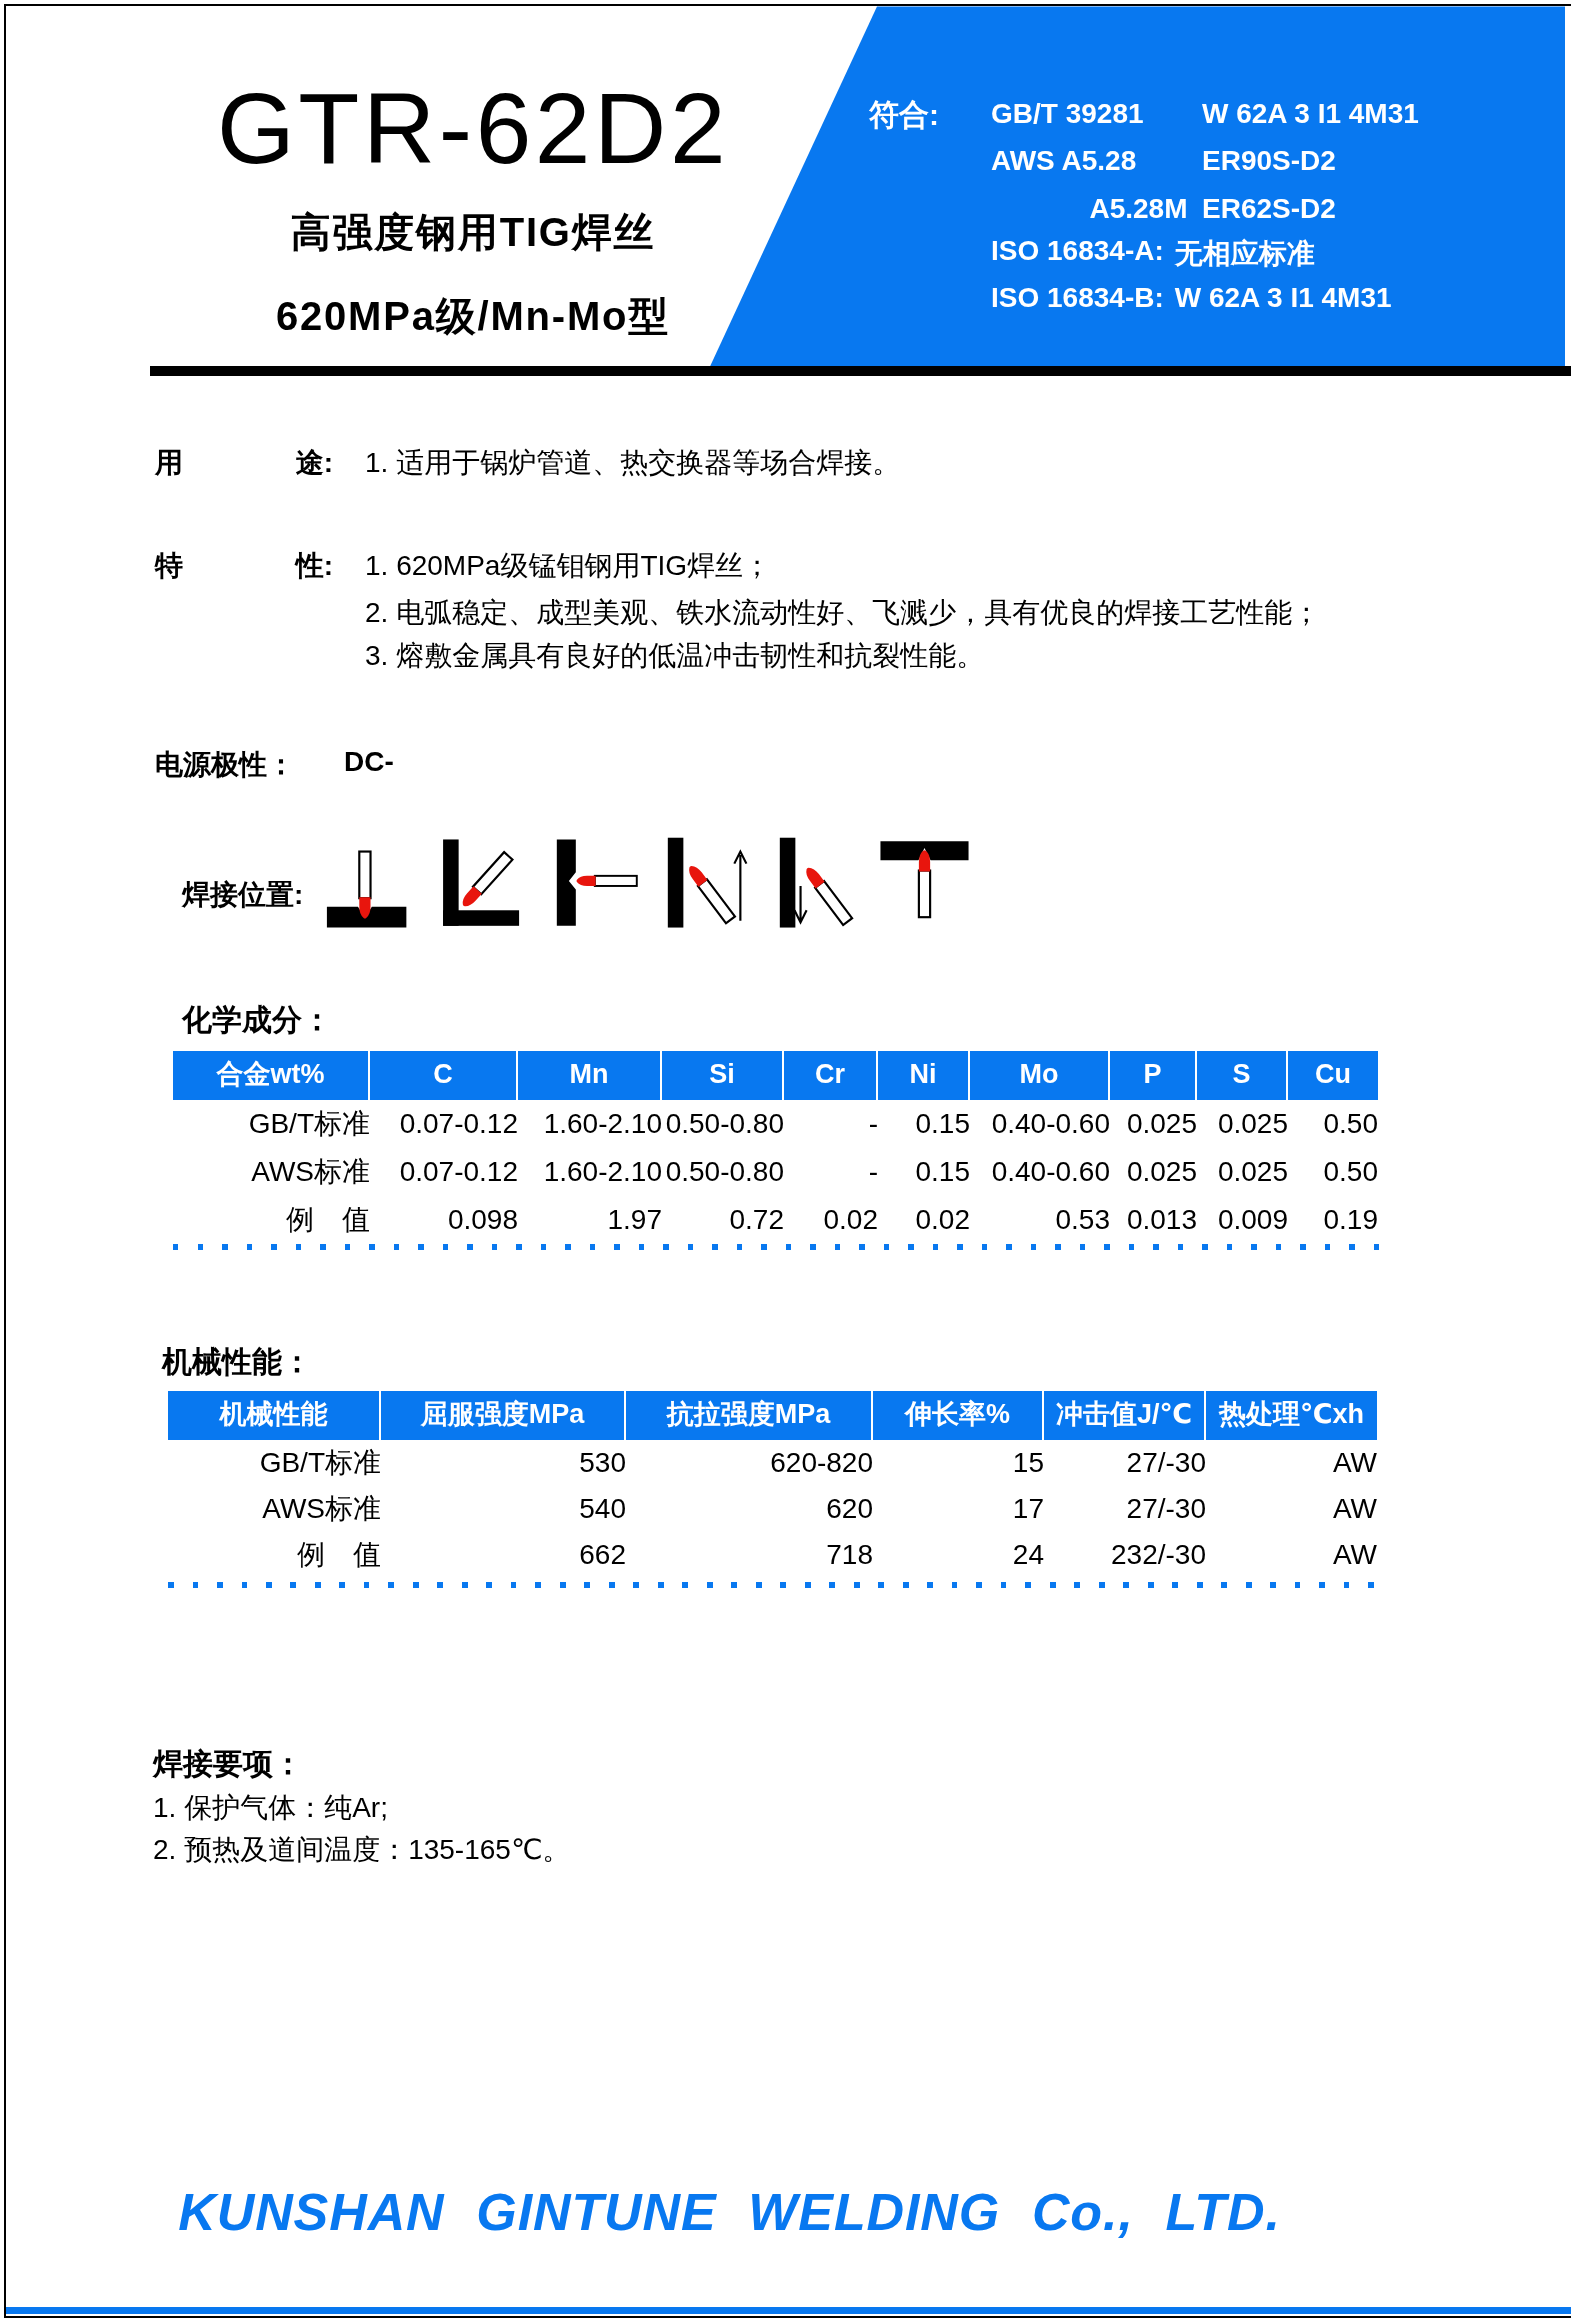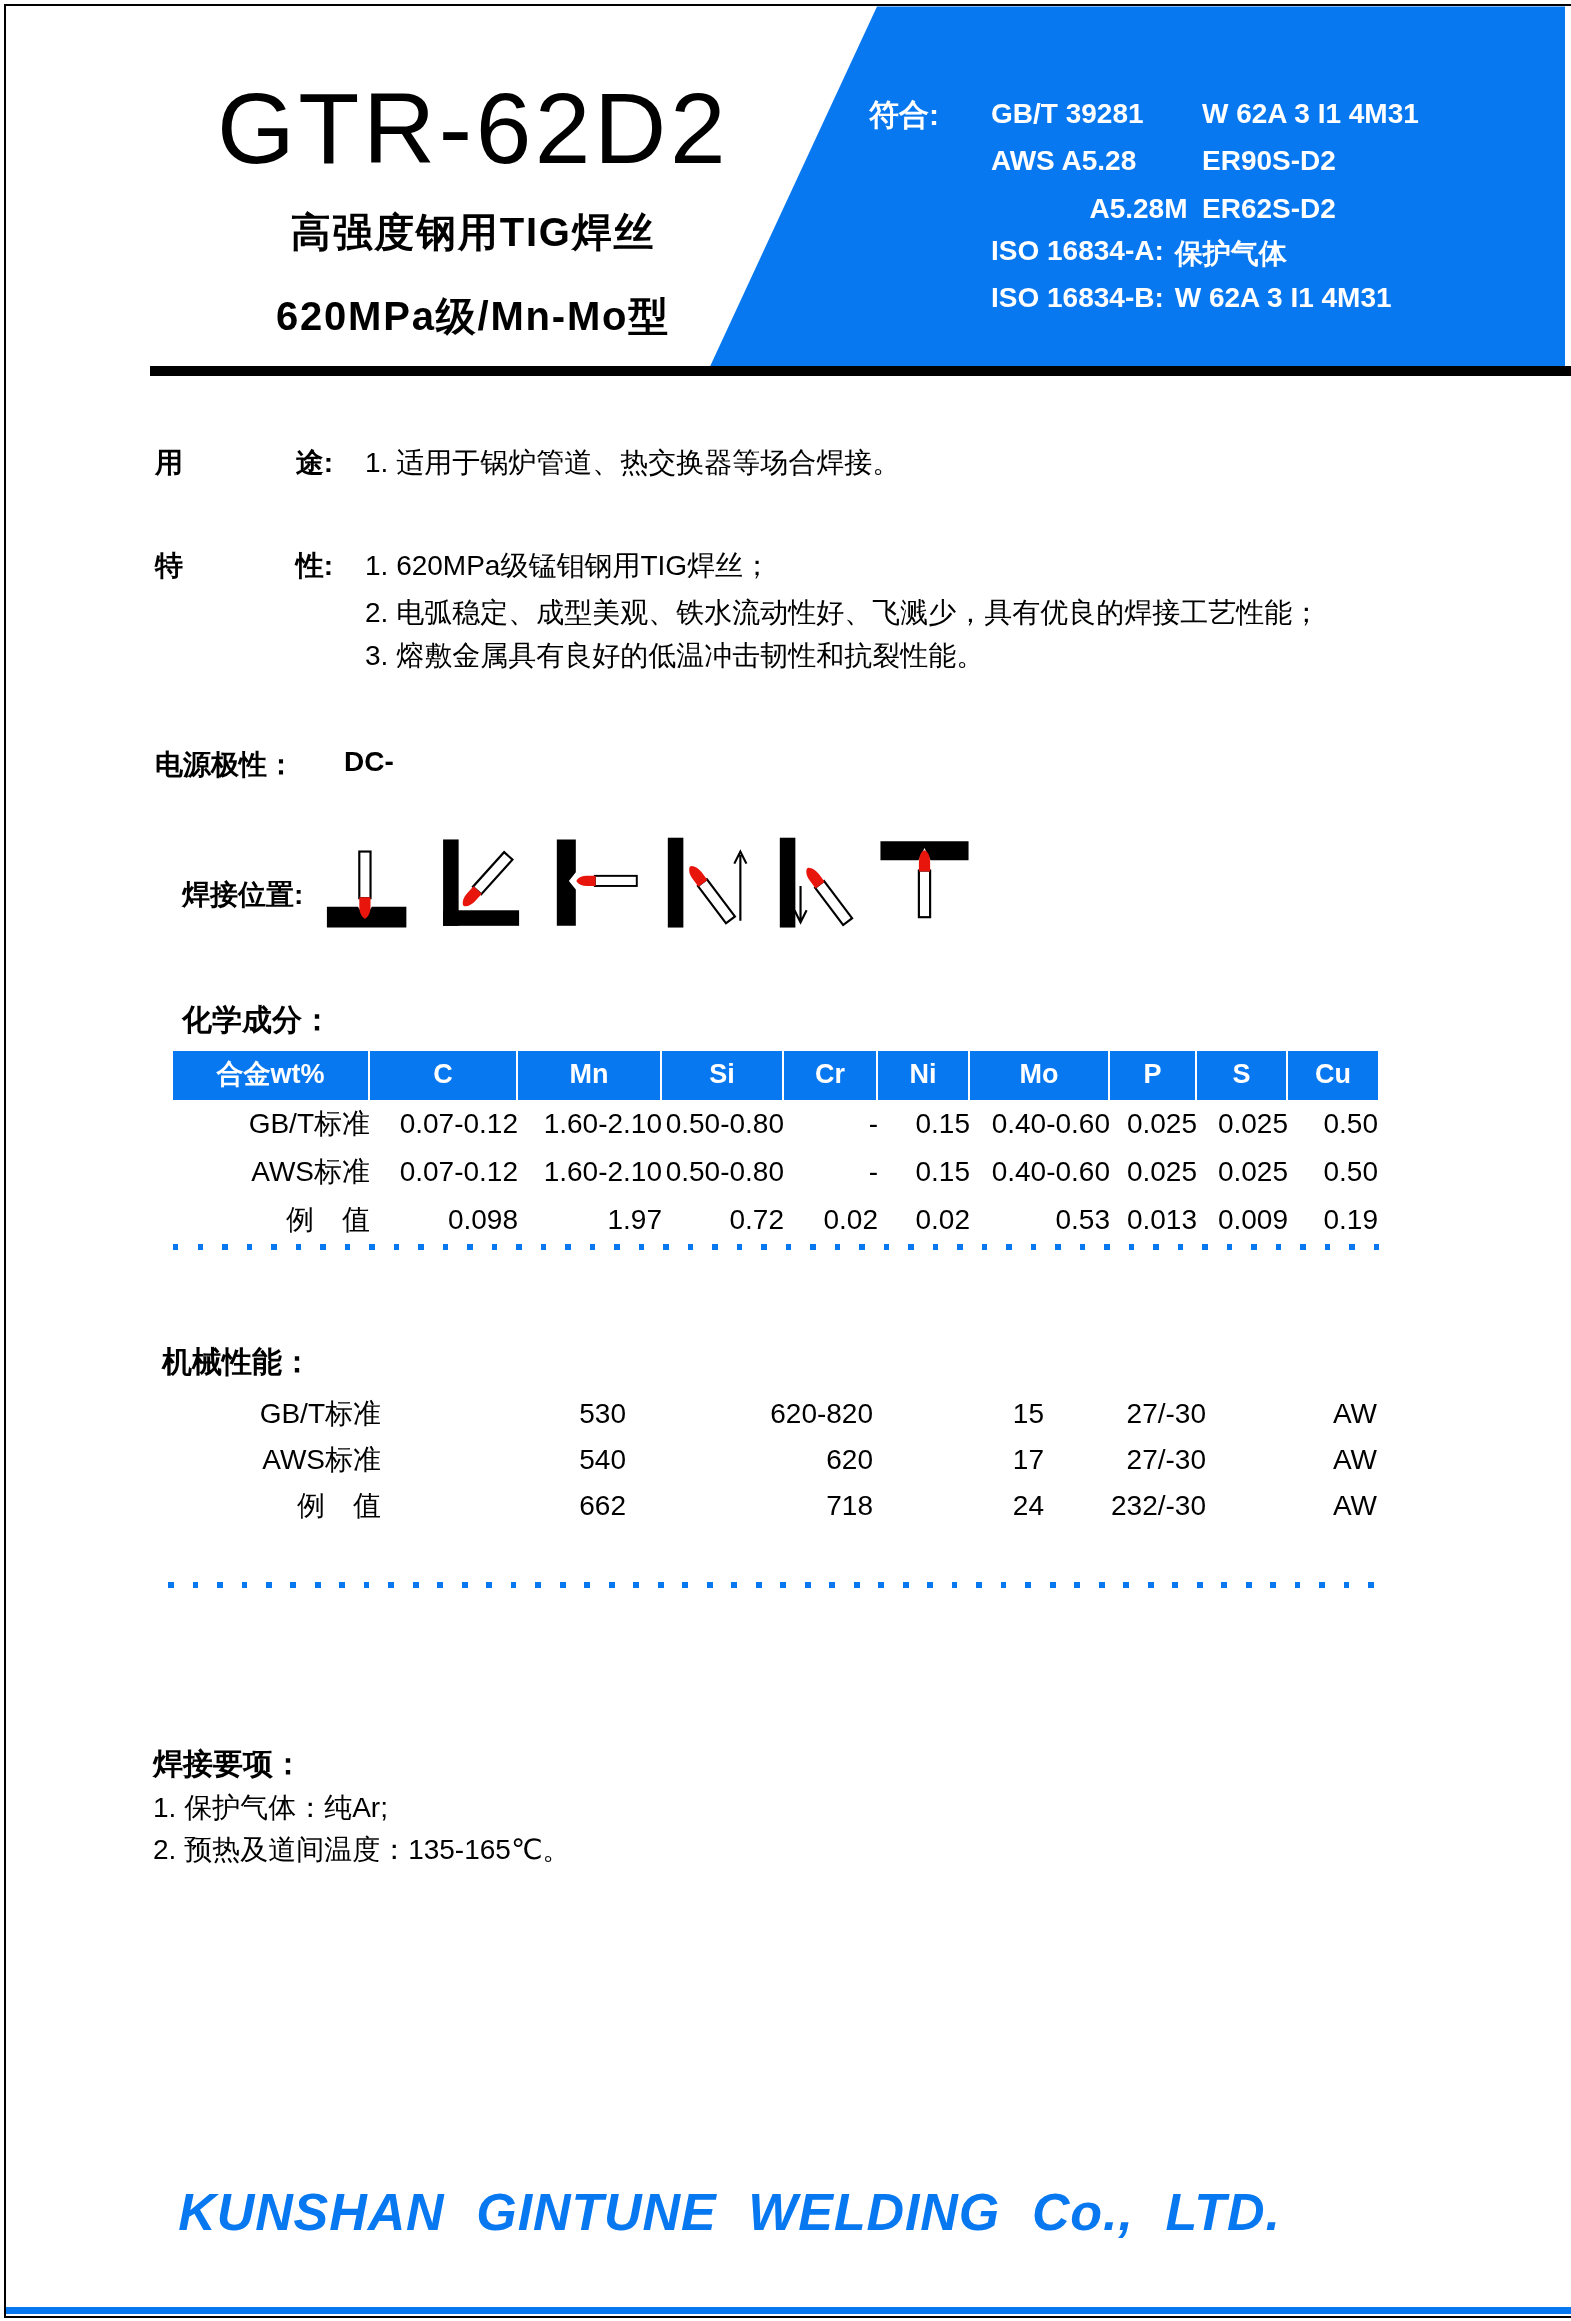--- a/index.html
+++ b/index.html
@@ -76,21 +76,21 @@
   <div class="abs b-row" style="top:145px">
     <span class="b-std">AWS A5.28</span>
     <span class="b-val">ER90S-D2</span>
   </div>
   <div class="abs b-row r2" style="top:193px">
     <span class="b-std">A5.28M</span>
     <span class="b-val">ER62S-D2</span>
   </div>
   <div class="abs b-row iso" style="top:235px">
     <span class="b-std">ISO 16834-A:</span>
-    <span class="b-val">保护气体</span>
+    <span class="b-val">无相应标准</span>
   </div>
   <div class="abs b-row iso" style="top:282px">
     <span class="b-std">ISO 16834-B:</span>
     <span class="b-val">W 62A 3 I1 4M31</span>
   </div>
 
   <div class="abs sec-label just" style="left:155px;top:444px">
     <span>用</span>
     <span>途:</span>
   </div>
@@ -186,20 +186,28 @@
       <div>0.53</div>
       <div>0.013</div>
       <div>0.009</div>
       <div>0.19</div>
     </div>
   </div>
   <div class="abs dots" style="left:173px;top:1244px;width:1206px"></div>
 
   <div class="abs big-label" style="left:162px;top:1342px">机械性能：</div>
   <div class="abs" style="left:168px;top:1391px;width:1209px">
+    <div class="mech-grid thead">
+      <div>机械性能</div>
+      <div>屈服强度MPa</div>
+      <div>抗拉强度MPa</div>
+      <div>伸长率%</div>
+      <div>冲击值J/℃</div>
+      <div>热处理℃xh</div>
+    </div>
     <div class="mech-grid trow m">
       <div>GB/T标准</div>
       <div>530</div>
       <div>620-820</div>
       <div>15</div>
       <div>27/-30</div>
       <div>AW</div>
     </div>
     <div class="mech-grid trow m">
       <div>AWS标准</div>

